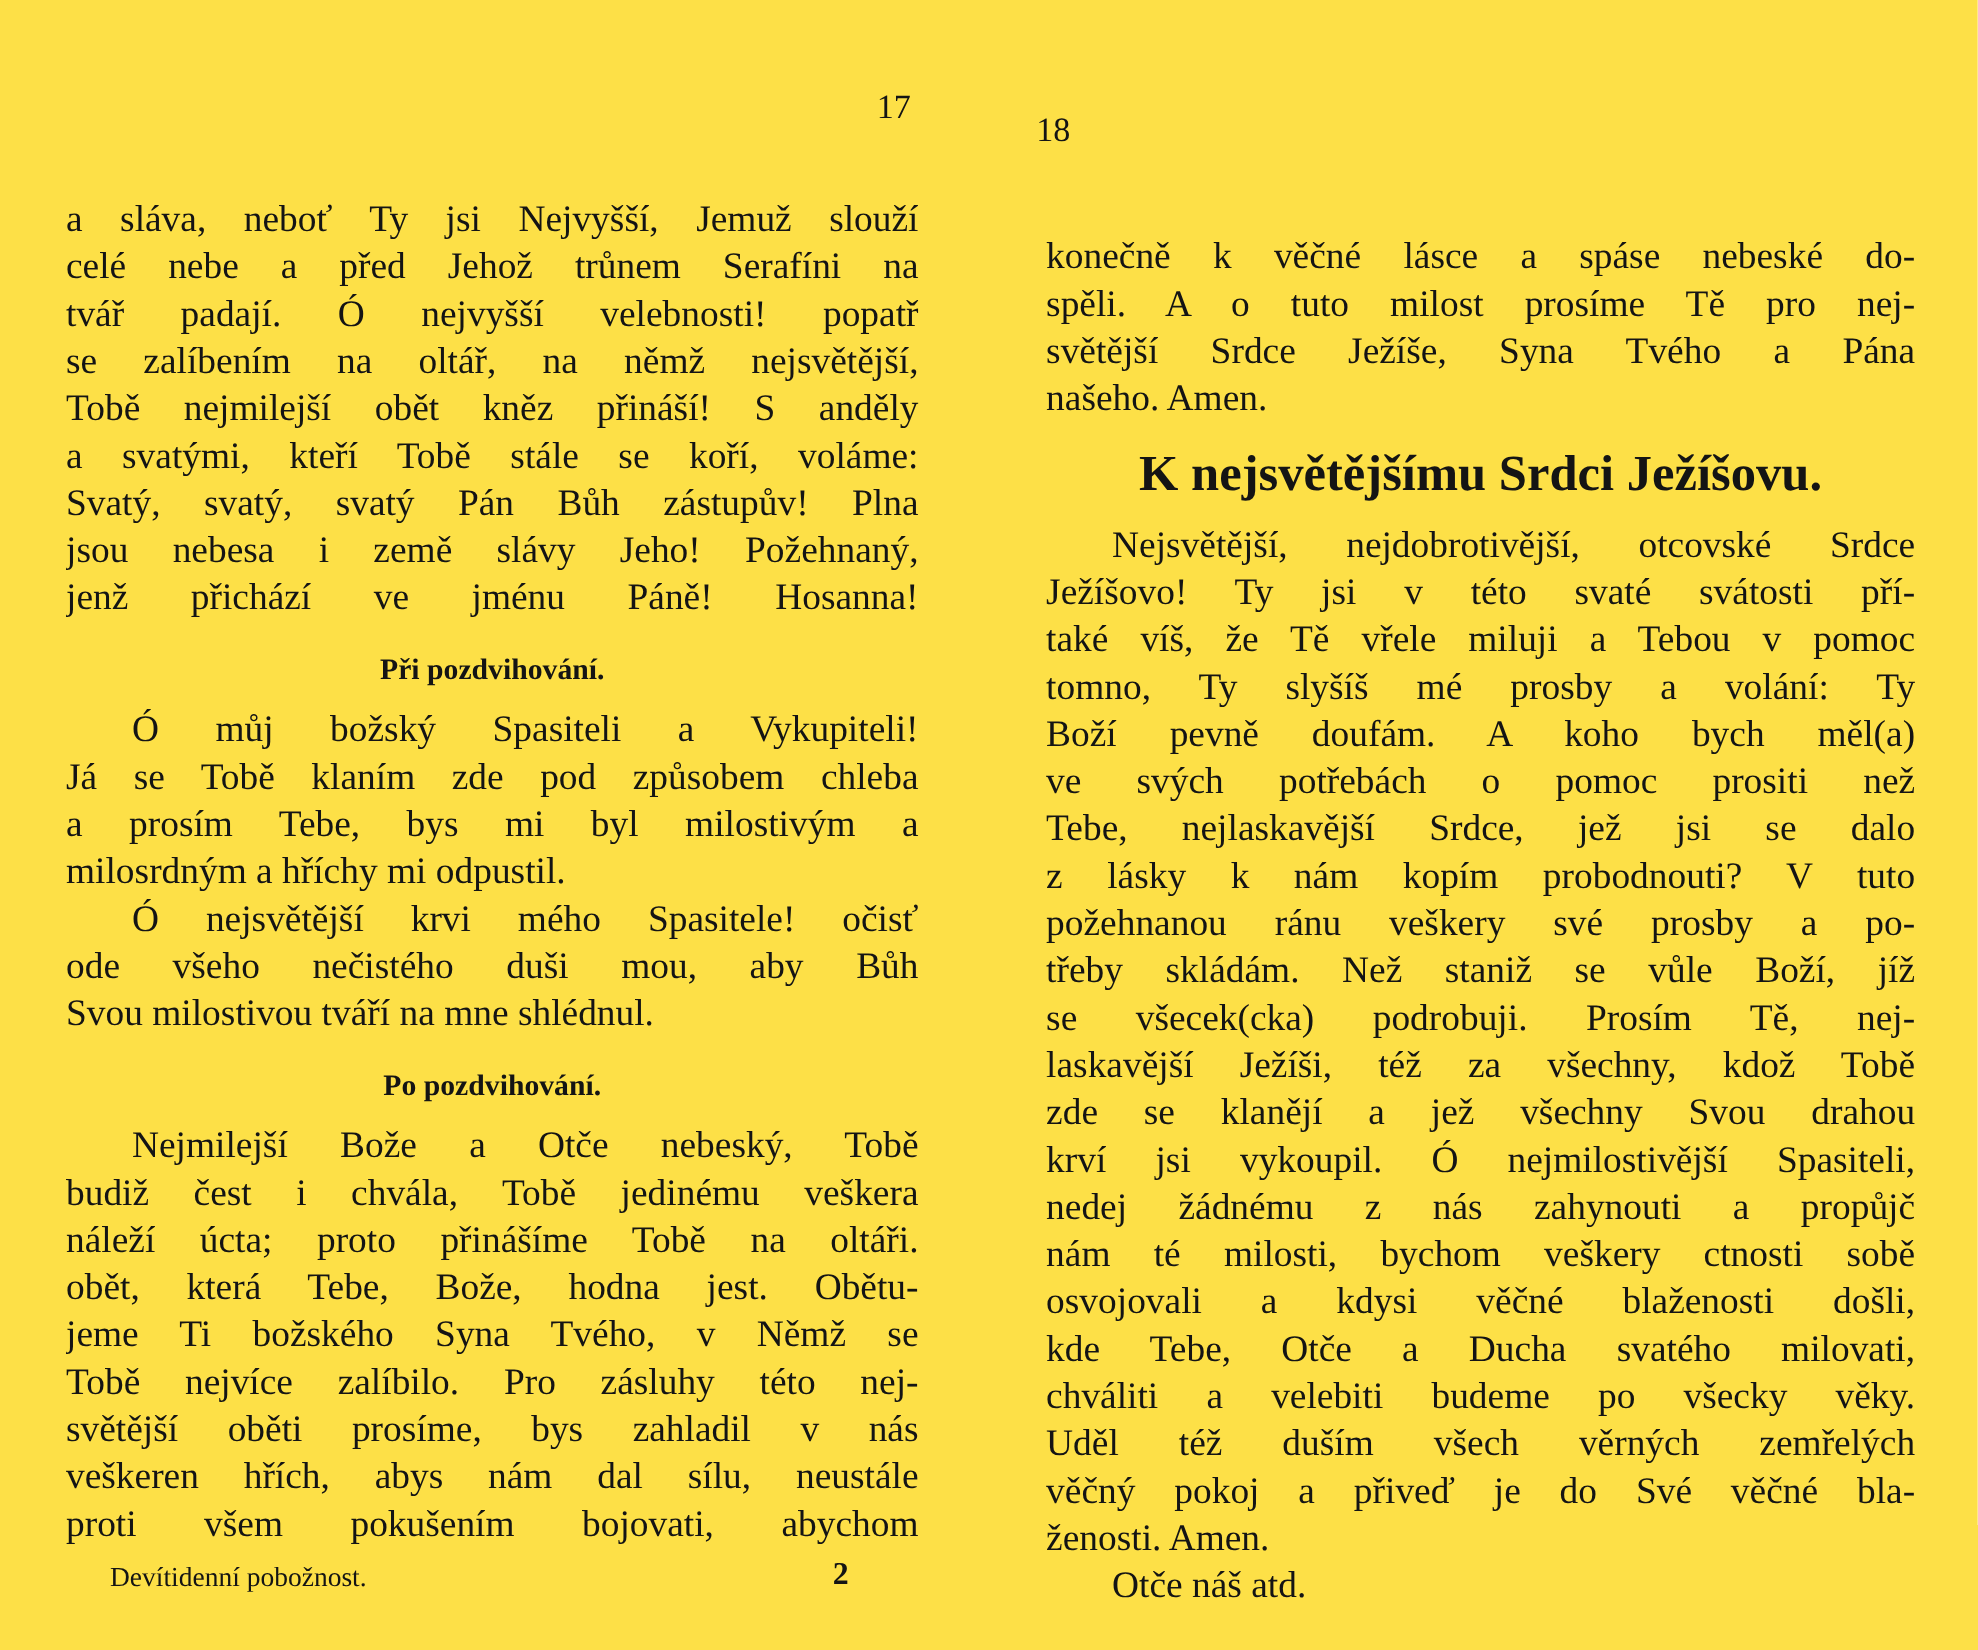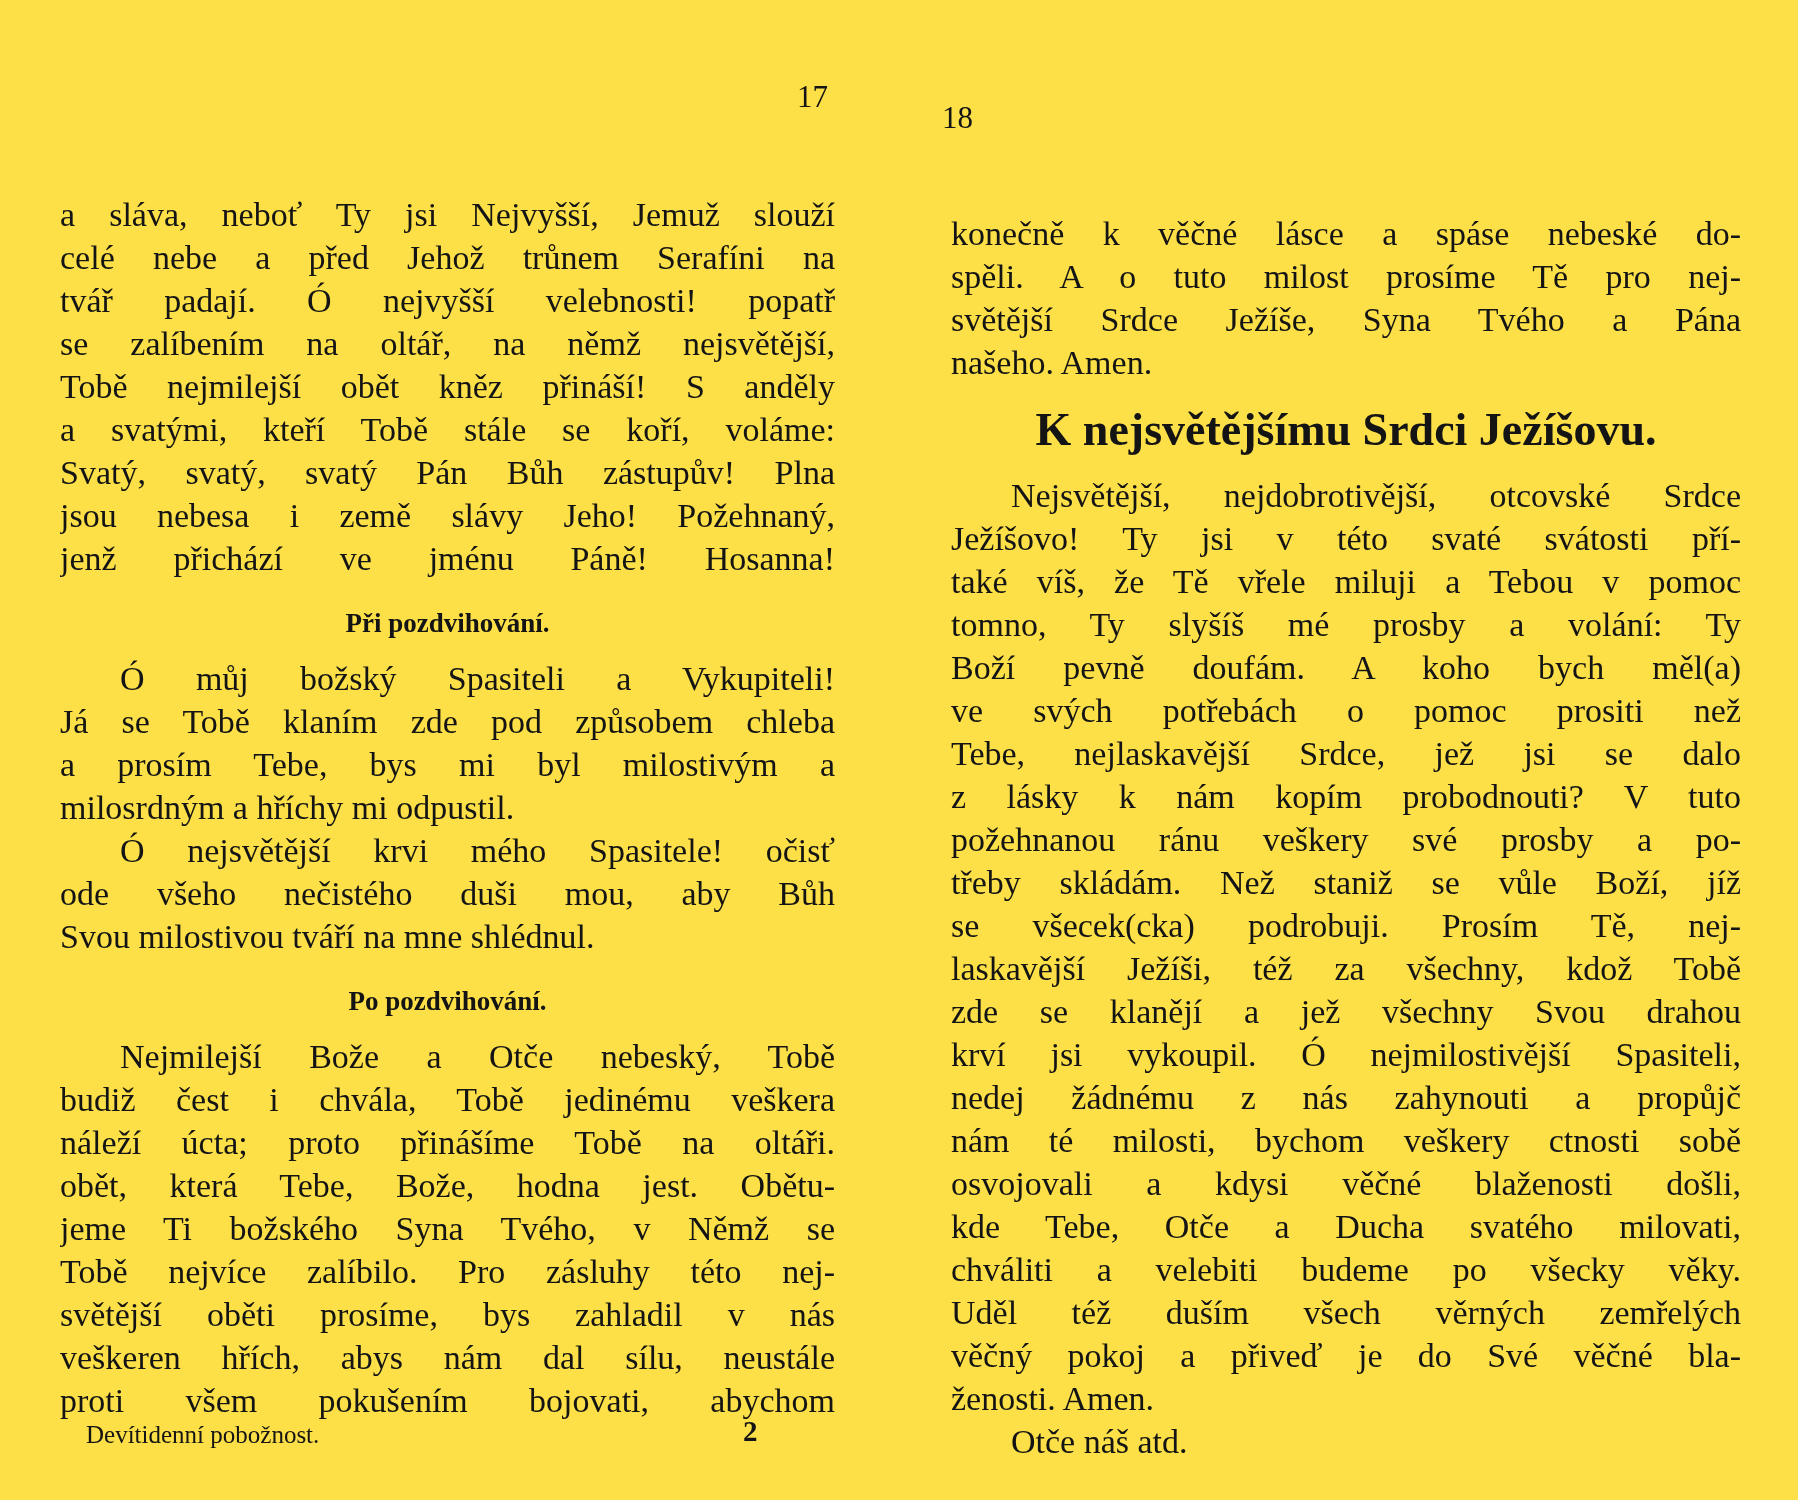--- a/index.html
+++ b/index.html
@@ -21,21 +21,21 @@
     font-size: 31px;
     line-height: 34px;
   }
   #num17 { left: 797px; top: 80px; }
   #num18 { left: 942px; top: 101px; }
 
   .textblock {
     position: absolute;
     font-size: 34px;
   }
-  #text17 { left: 60px;  top: 178px; width: 775px; margin-top: 15px; }
+  #text17 { left: 60px;  top: 178px; width: 775px; }
   #text18 { left: 951px; top: 212px; width: 790px; }
 
   .para { margin: 0; }
   .line {
     height: 43px;
     line-height: 43px;
     text-align: justify;
     text-align-last: justify;
     overflow: hidden;
   }
@@ -55,21 +55,21 @@
   .heading-large {
     font-size: 46px;
     height: 58px;
     line-height: 58px;
     margin-top: 17px;
     margin-bottom: 15px;
   }
 
   .footer {
     position: absolute;
-    left: 86px;
+    left: 100px;
     top: 1420px;
     width: 750px;
     font-size: 25px;
     line-height: 30px;
   }
   .footer-sig {
     position: absolute;
     left: 657px;
     top: -4px;
     font-size: 29px;

